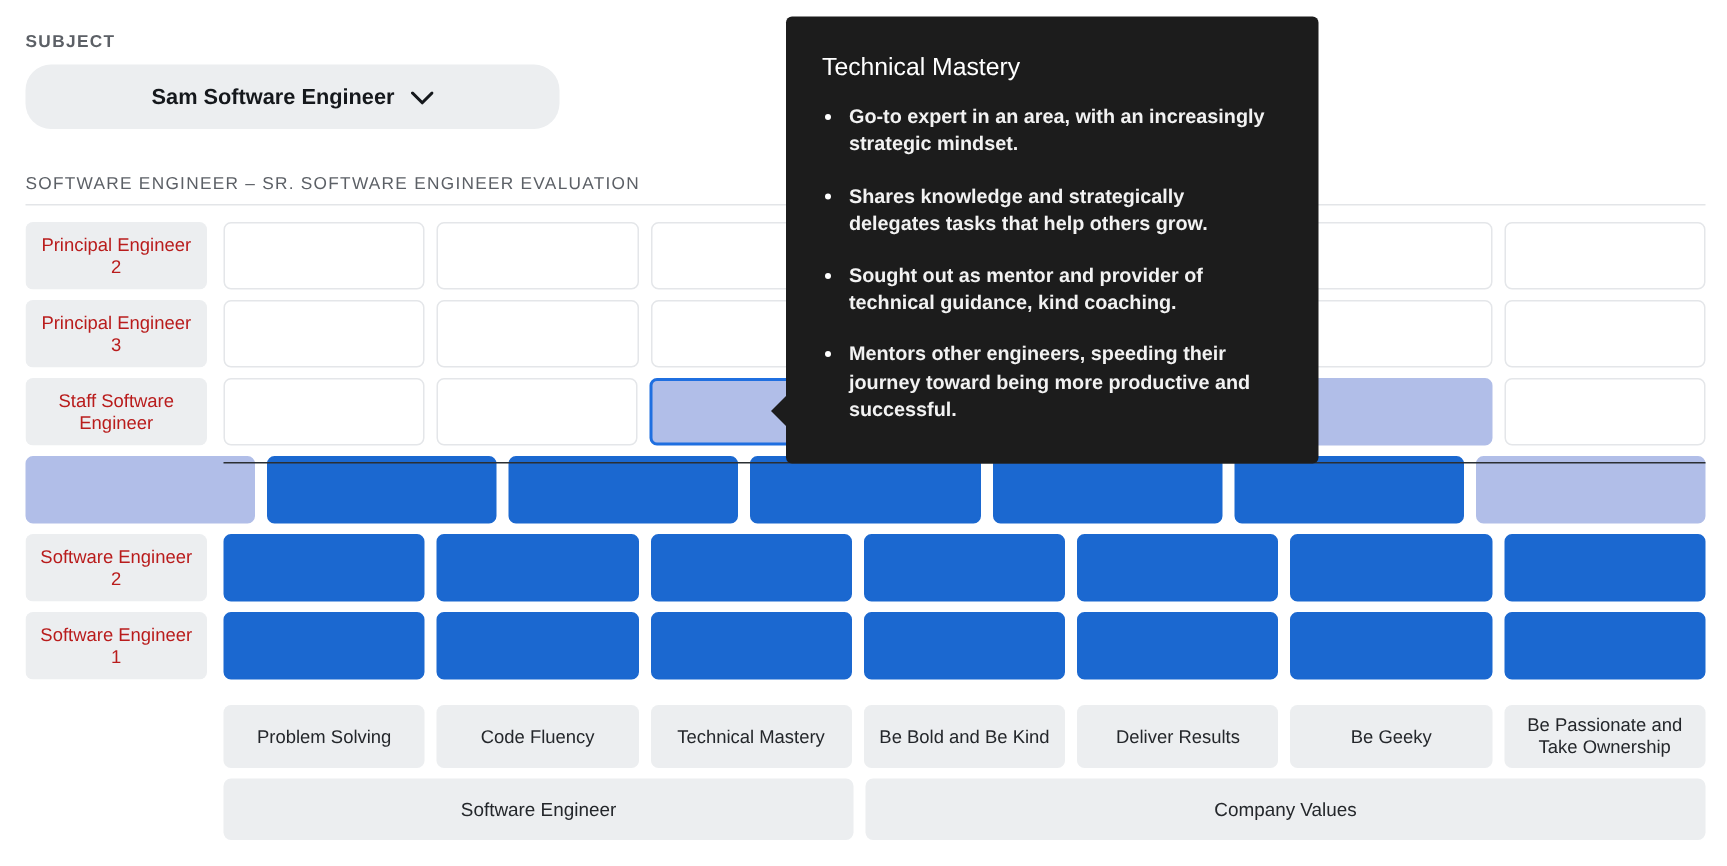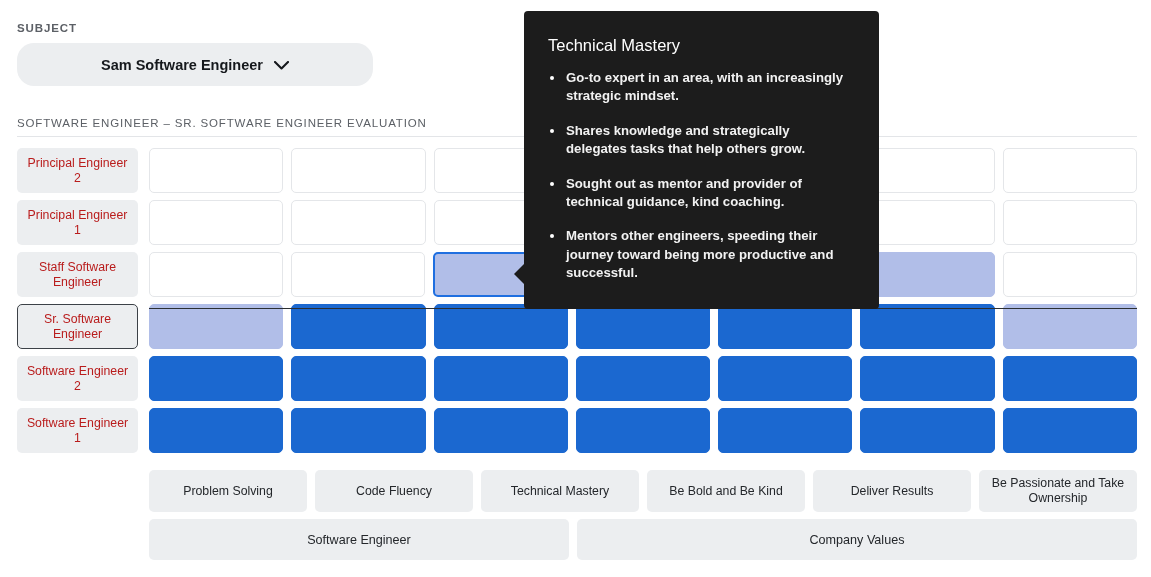--- a/index.html
+++ b/index.html
@@ -301,21 +301,21 @@
           <div class="cell"></div>
           <div class="cell"></div>
           <div class="cell"></div>
           <div class="cell"></div>
           <div class="cell"></div>
           <div class="cell"></div>
           <div class="cell"></div>
         </div>
       </div>
       <div class="row">
-        <div class="rowlabel">Principal Engineer 1</div>
+        <div class="rowlabel">Principal Engineer 3</div>
         <div class="cells">
           <div class="cell"></div>
           <div class="cell"></div>
           <div class="cell"></div>
           <div class="cell"></div>
           <div class="cell"></div>
           <div class="cell"></div>
           <div class="cell"></div>
         </div>
       </div>
@@ -325,21 +325,20 @@
           <div class="cell"></div>
           <div class="cell"></div>
           <div class="cell active"></div>
           <div class="cell"></div>
           <div class="cell"></div>
           <div class="cell light"></div>
           <div class="cell"></div>
         </div>
       </div>
       <div class="row">
-        <div class="rowlabel selected">Sr. Software Engineer</div>
         <div class="cells">
           <div class="cell light"></div>
           <div class="cell filled"></div>
           <div class="cell filled"></div>
           <div class="cell filled"></div>
           <div class="cell filled"></div>
           <div class="cell filled"></div>
           <div class="cell light"></div>
         </div>
       </div>
@@ -368,20 +367,21 @@
         </div>
       </div>
       <div class="row headers">
         <div class="rowlabel"></div>
         <div class="cells">
           <div class="colhead">Problem Solving</div>
           <div class="colhead">Code Fluency</div>
           <div class="colhead">Technical Mastery</div>
           <div class="colhead">Be Bold and Be Kind</div>
           <div class="colhead">Deliver Results</div>
+          <div class="colhead">Be Geeky</div>
           <div class="colhead">Be Passionate and Take Ownership</div>
         </div>
       </div>
       <div class="row groups">
         <div class="rowlabel"></div>
         <div class="cells">
           <div class="groupbar" style="flex: 3 1 0px;">Software Engineer</div>
           <div class="groupbar" style="flex: 4 1 0px;">Company Values</div>
         </div>
       </div>

